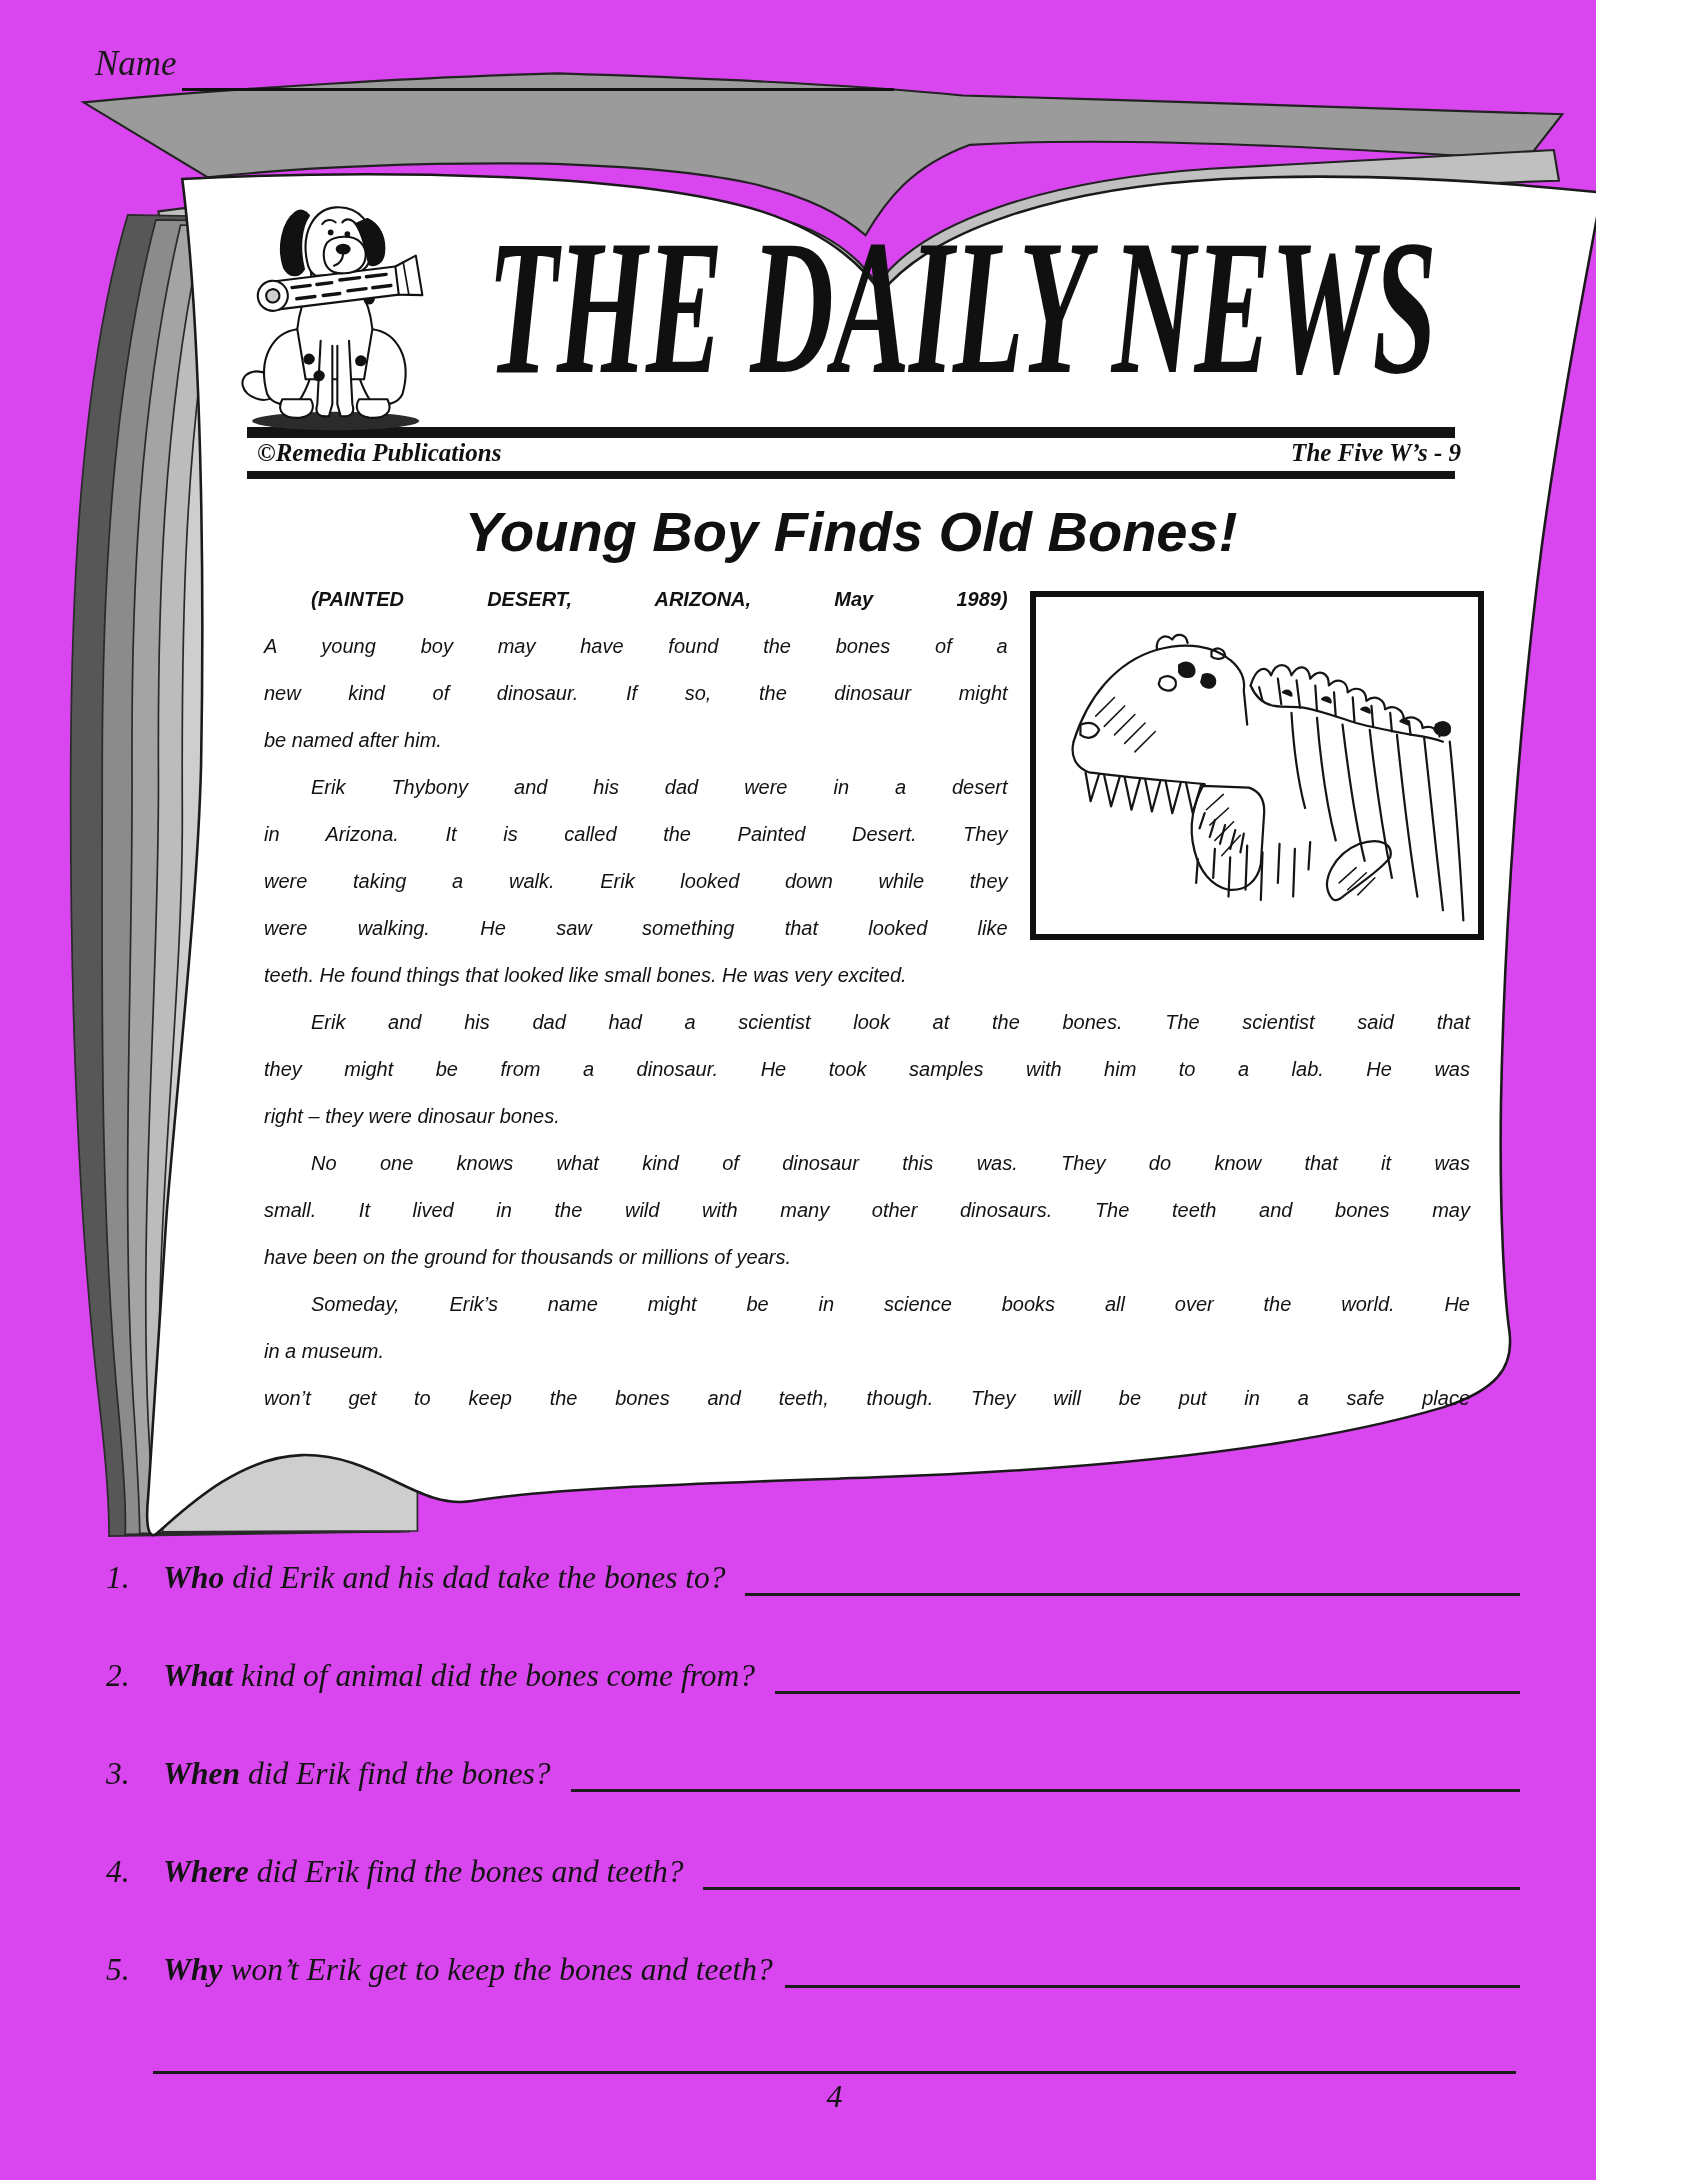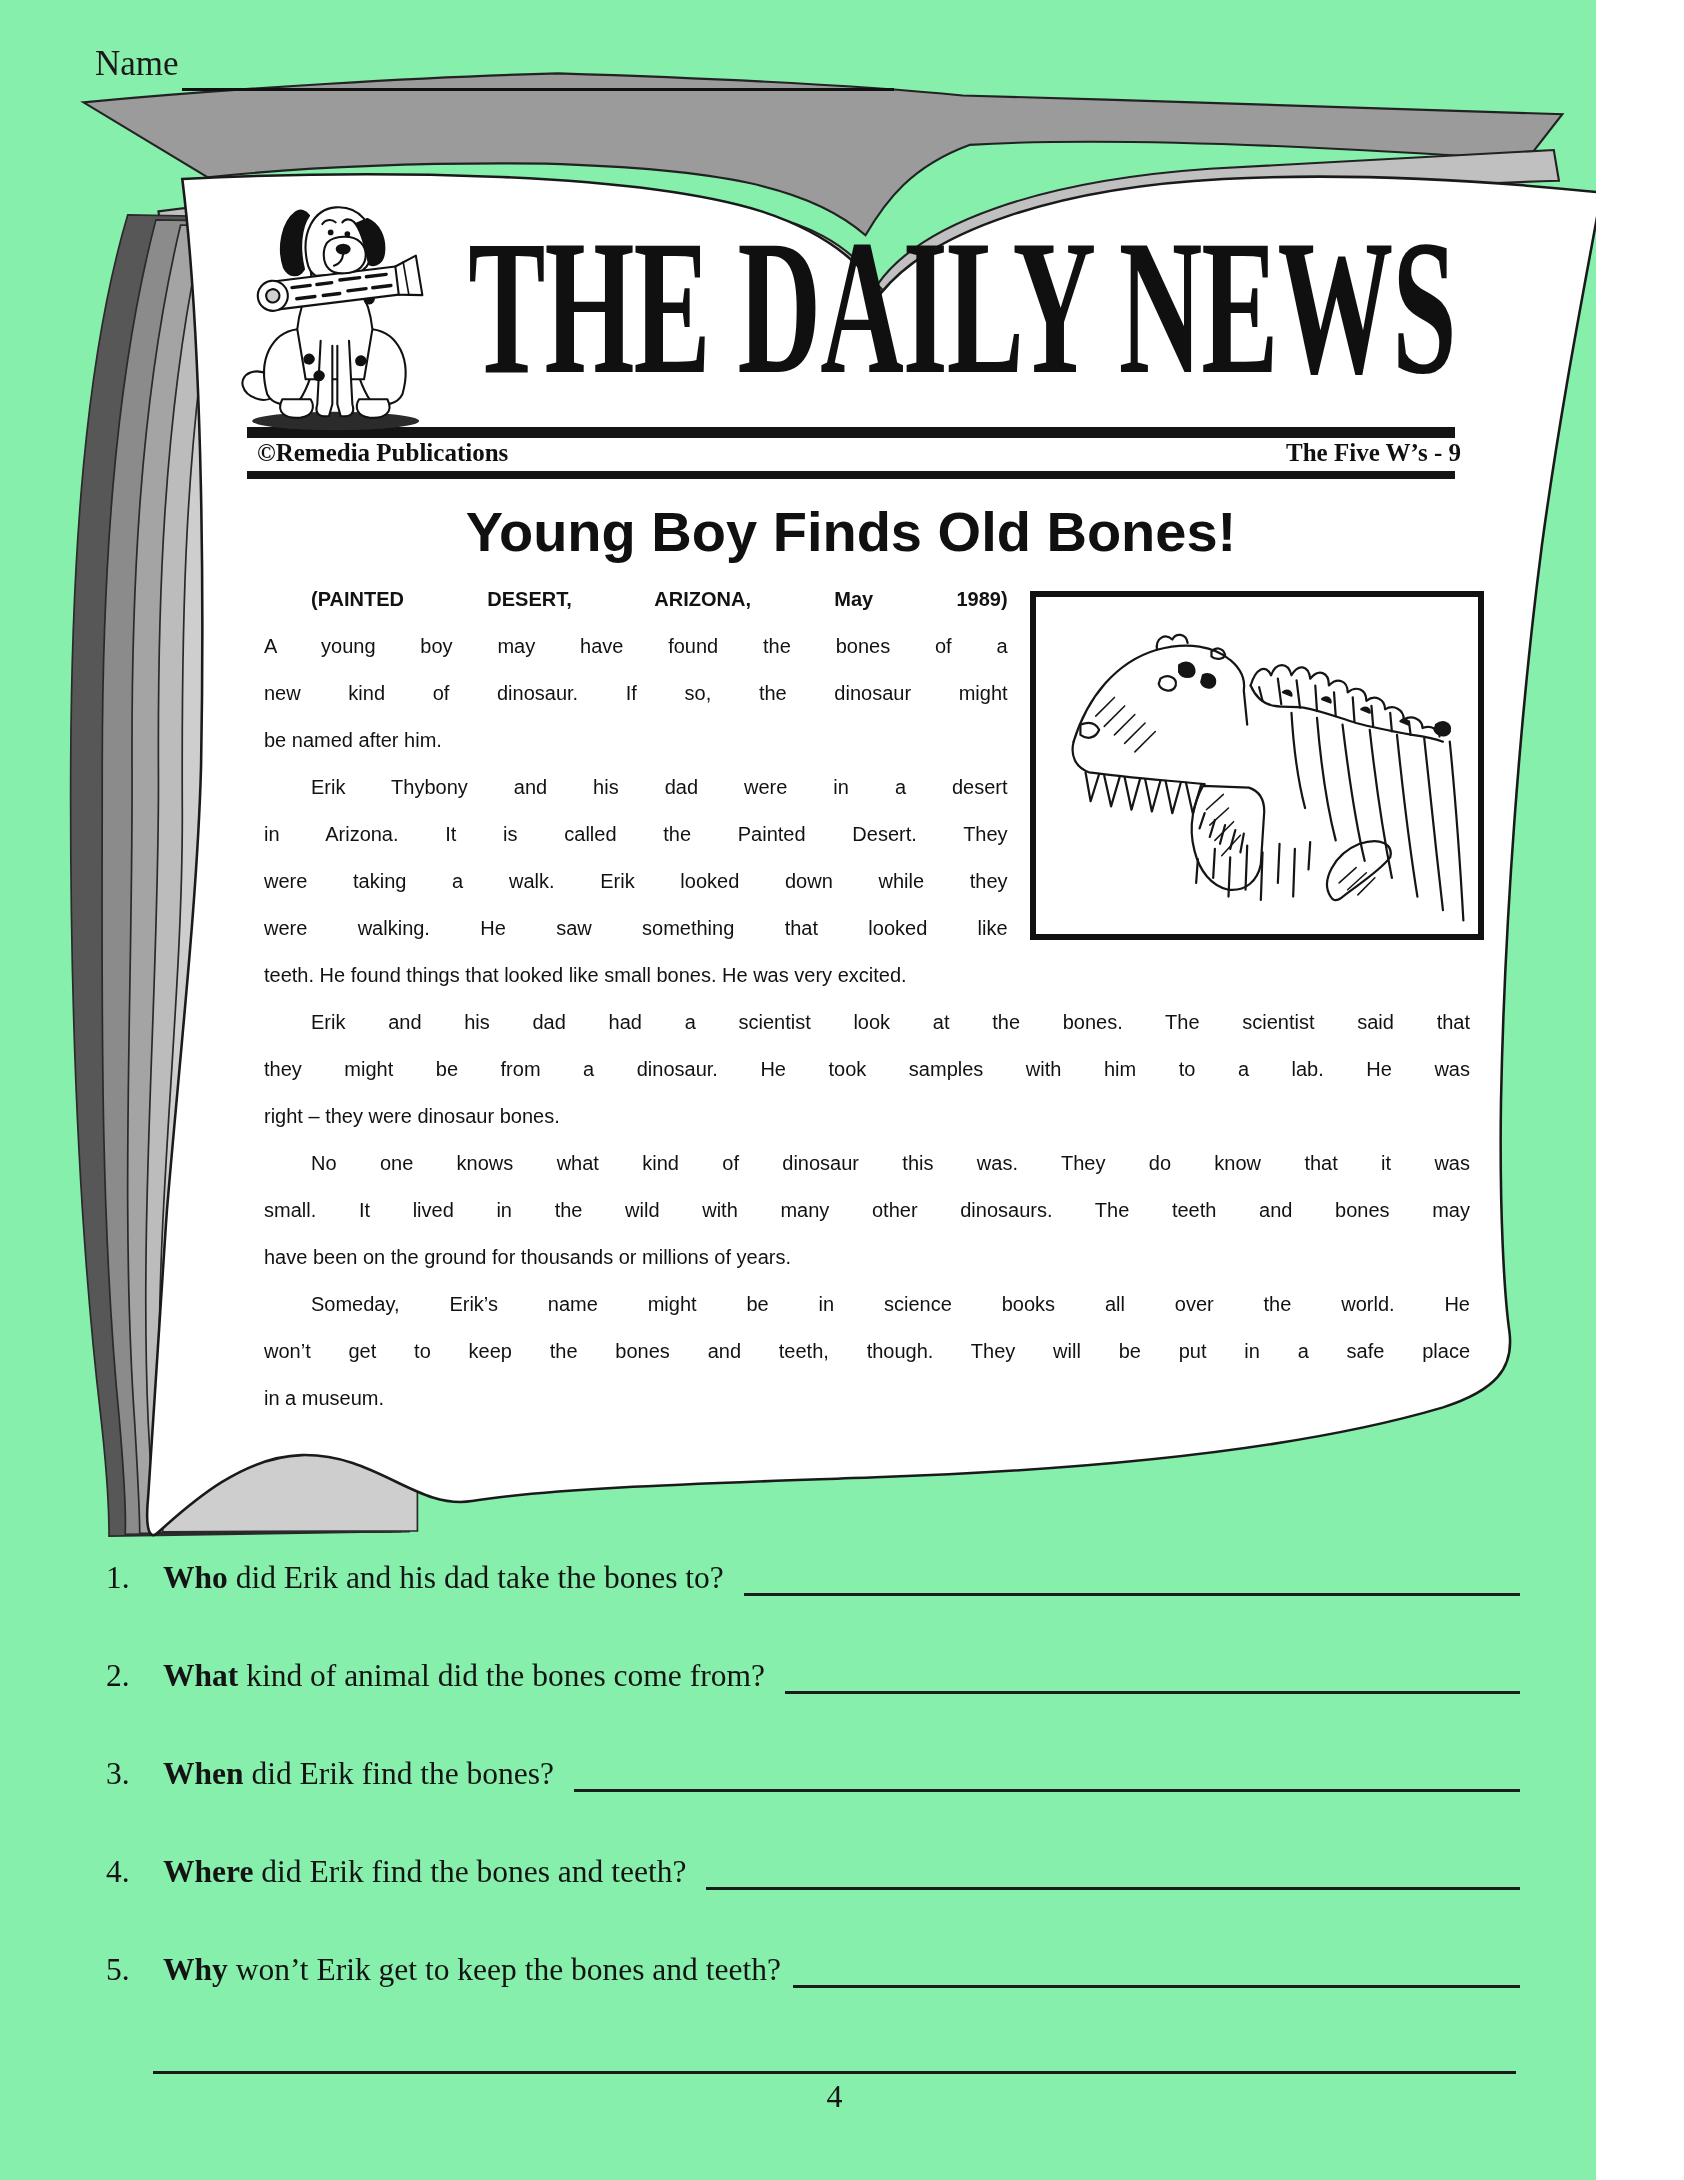--- a/index.html
+++ b/index.html
@@ -1,17 +1,17 @@
 <!DOCTYPE html>
 <html style="font-size:13.6px"><head>
 <meta charset="utf-8">
 <style>
   html,body{margin:0;padding:0;background:#ffffff;}
-  #sheet{position:relative;width:1596px;height:2181px;background:#86efac;overflow:hidden;
-         font-family:"Liberation Sans",sans-serif;color:#161616;}
+  #sheet{position:relative;width:1596px;height:2181px;background:#d946ef;overflow:hidden;
+         font-family:"Liberation Sans",sans-serif;color:#161616;font-style:italic;}
   
   #name-row{position:absolute;left:95px;top:44px;width:852px;height:51px;}
   #name-label{position:absolute;left:0;top:0;font-family:"Liberation Serif",serif;font-size:35px;color:#1a1a1a;}
   #name-line{position:absolute;left:87px;top:44px;width:712px;border-bottom:3.4px solid #111;}
   
   #paper-svg{position:absolute;left:0;top:0;z-index:0;}
   
   #dog{position:absolute;left:232px;top:199px;width:204px;height:242px;z-index:3;}
   #masthead-title{position:absolute;left:451px;top:220px;width:1022px;height:175px;z-index:2;
       display:flex;align-items:center;justify-content:center;}
@@ -209,22 +209,22 @@
       <div class="aline">were taking a walk. Erik looked down while they</div>
       <div class="aline">were walking. He saw something that looked like</div>
       <div class="aline final">teeth. He found things that looked like small bones. He was very excited.</div>
       <div class="aline indent">Erik and his dad had a scientist look at the bones. The scientist said that</div>
       <div class="aline">they might be from a dinosaur. He took samples with him to a lab. He was</div>
       <div class="aline final">right – they were dinosaur bones.</div>
       <div class="aline indent">No one knows what kind of dinosaur this was. They do know that it was</div>
       <div class="aline">small. It lived in the wild with many other dinosaurs. The teeth and bones may</div>
       <div class="aline final">have been on the ground for thousands or millions of years.</div>
       <div class="aline indent">Someday, Erik’s name might be in science books all over the world. He</div>
+      <div class="aline final">in a museum.</div>
       <div class="aline">won’t get to keep the bones and teeth, though. They will be put in a safe place</div>
-      <div class="aline final">in a museum.</div>
     </div>
 
   <div id="questions">
       <div class="qrow" style="top: 1552px;">
         <span class="qnum">1.</span>
         <span class="qtext"><b>Who</b> did Erik and his dad take the bones to? </span>
         <div class="ansline"></div>
       </div>
       <div class="qrow" style="top: 1650px;">
         <span class="qnum">2.</span>

